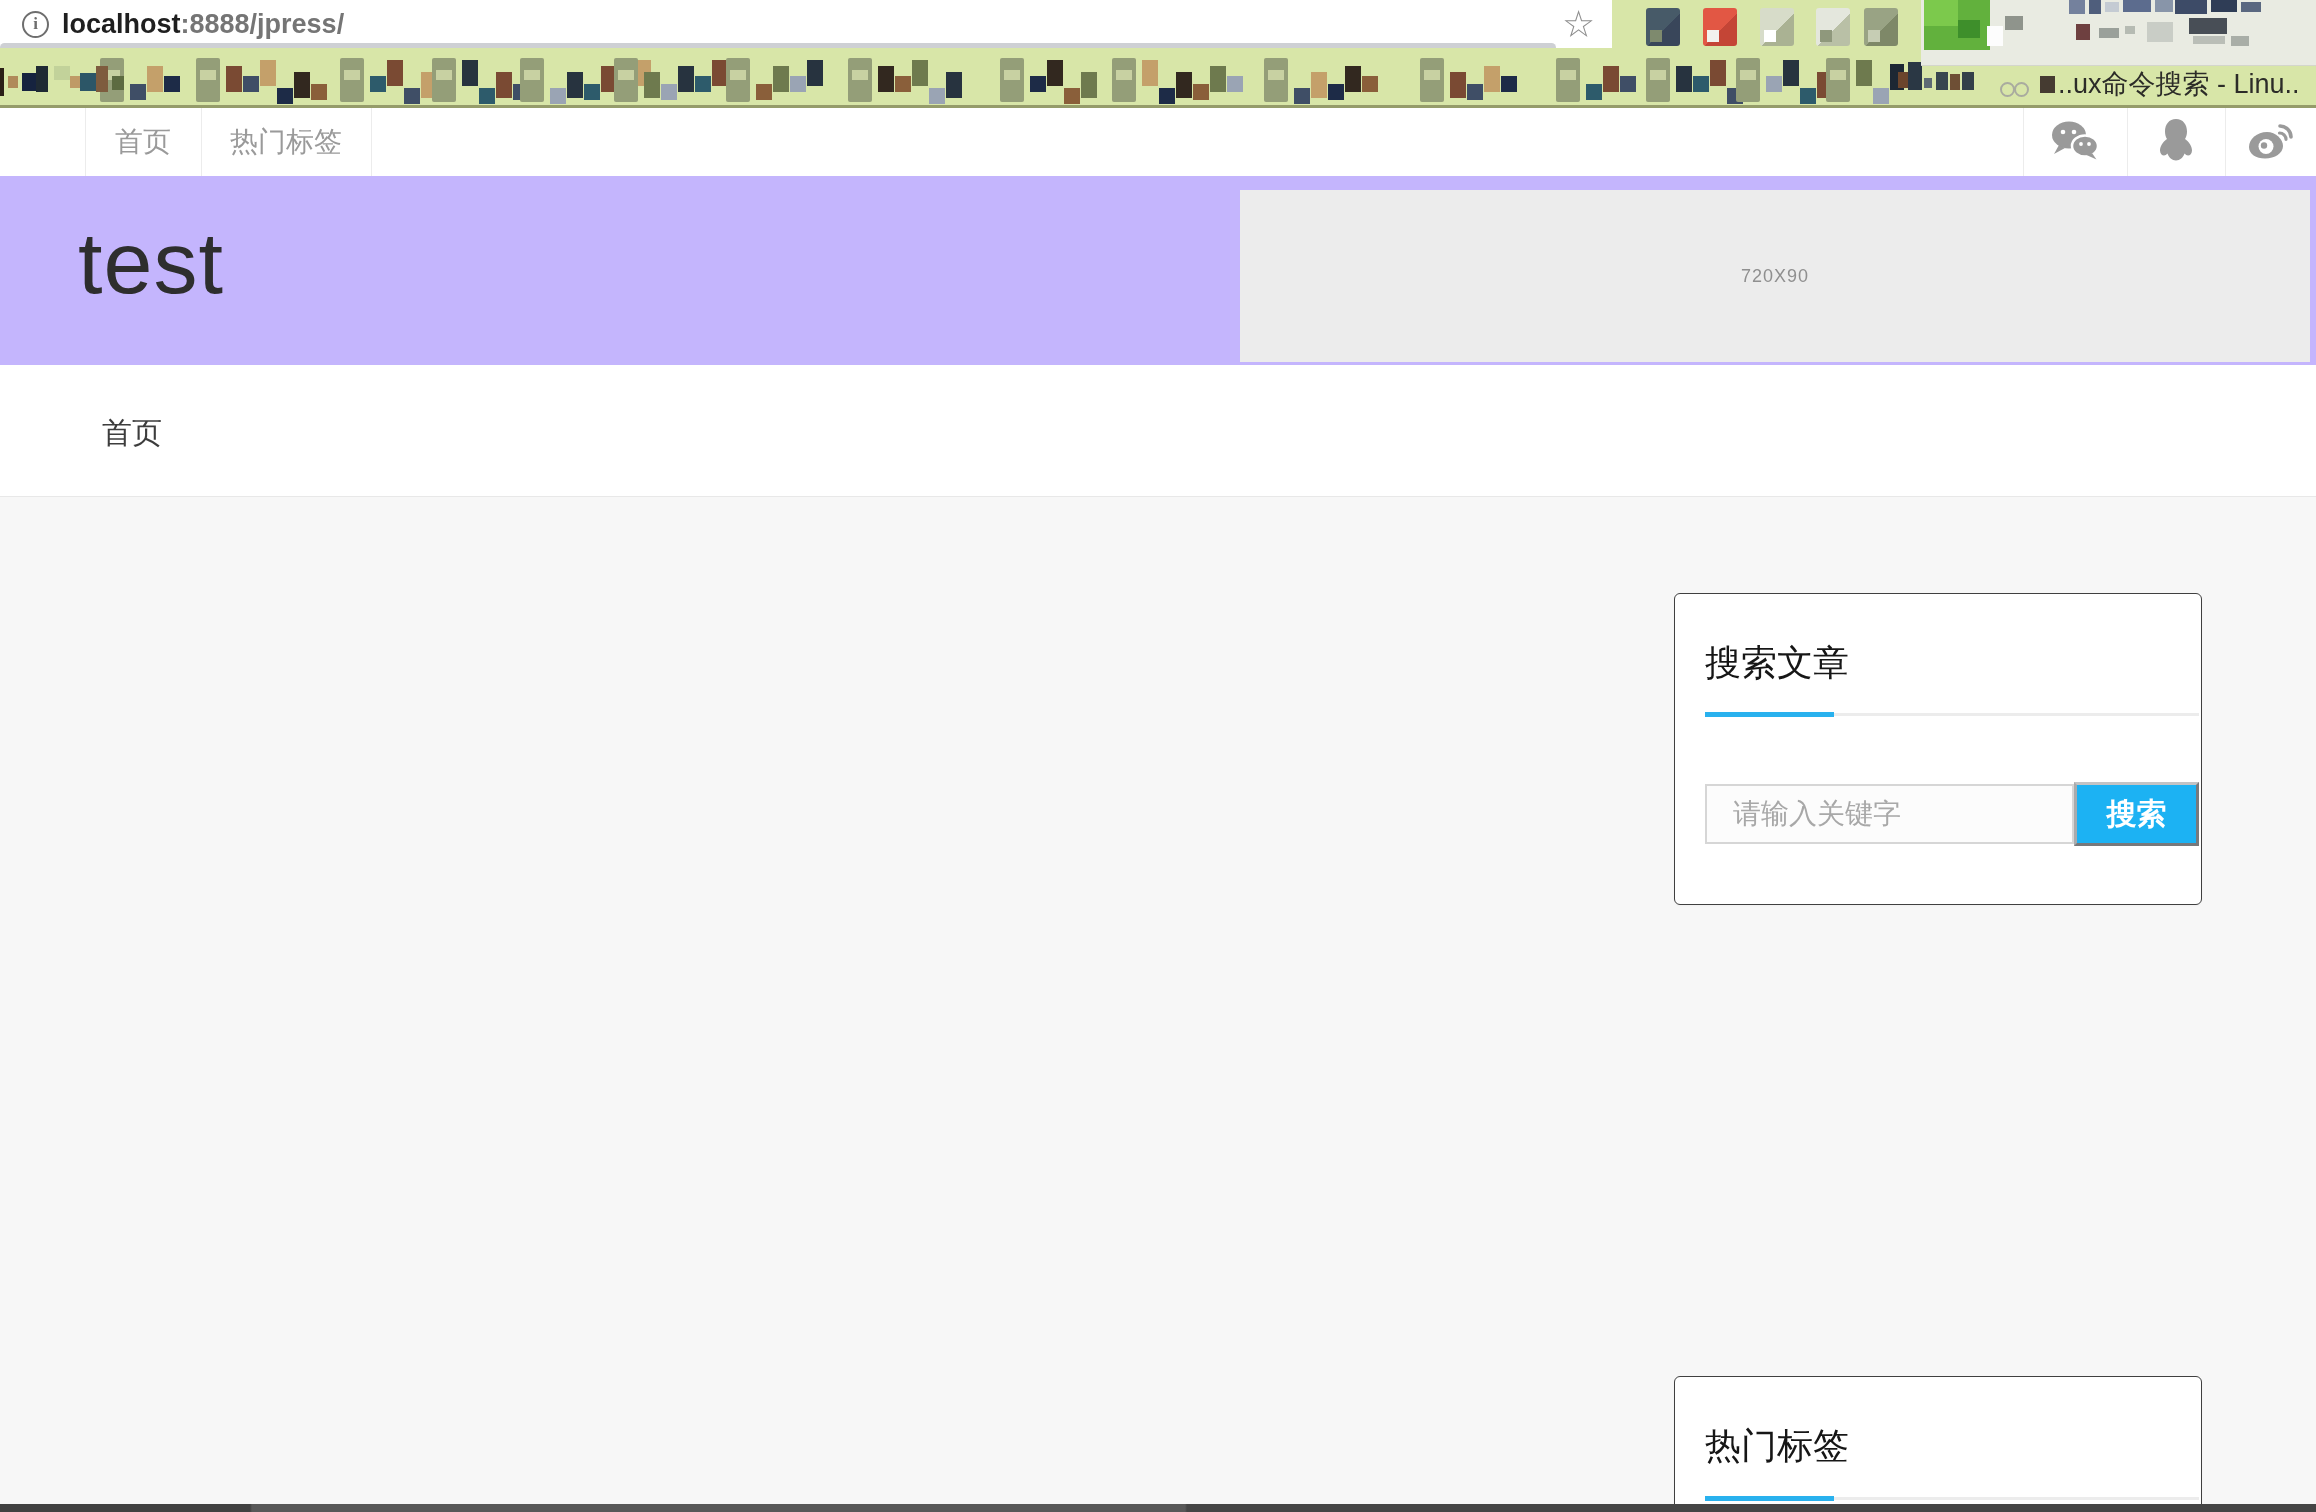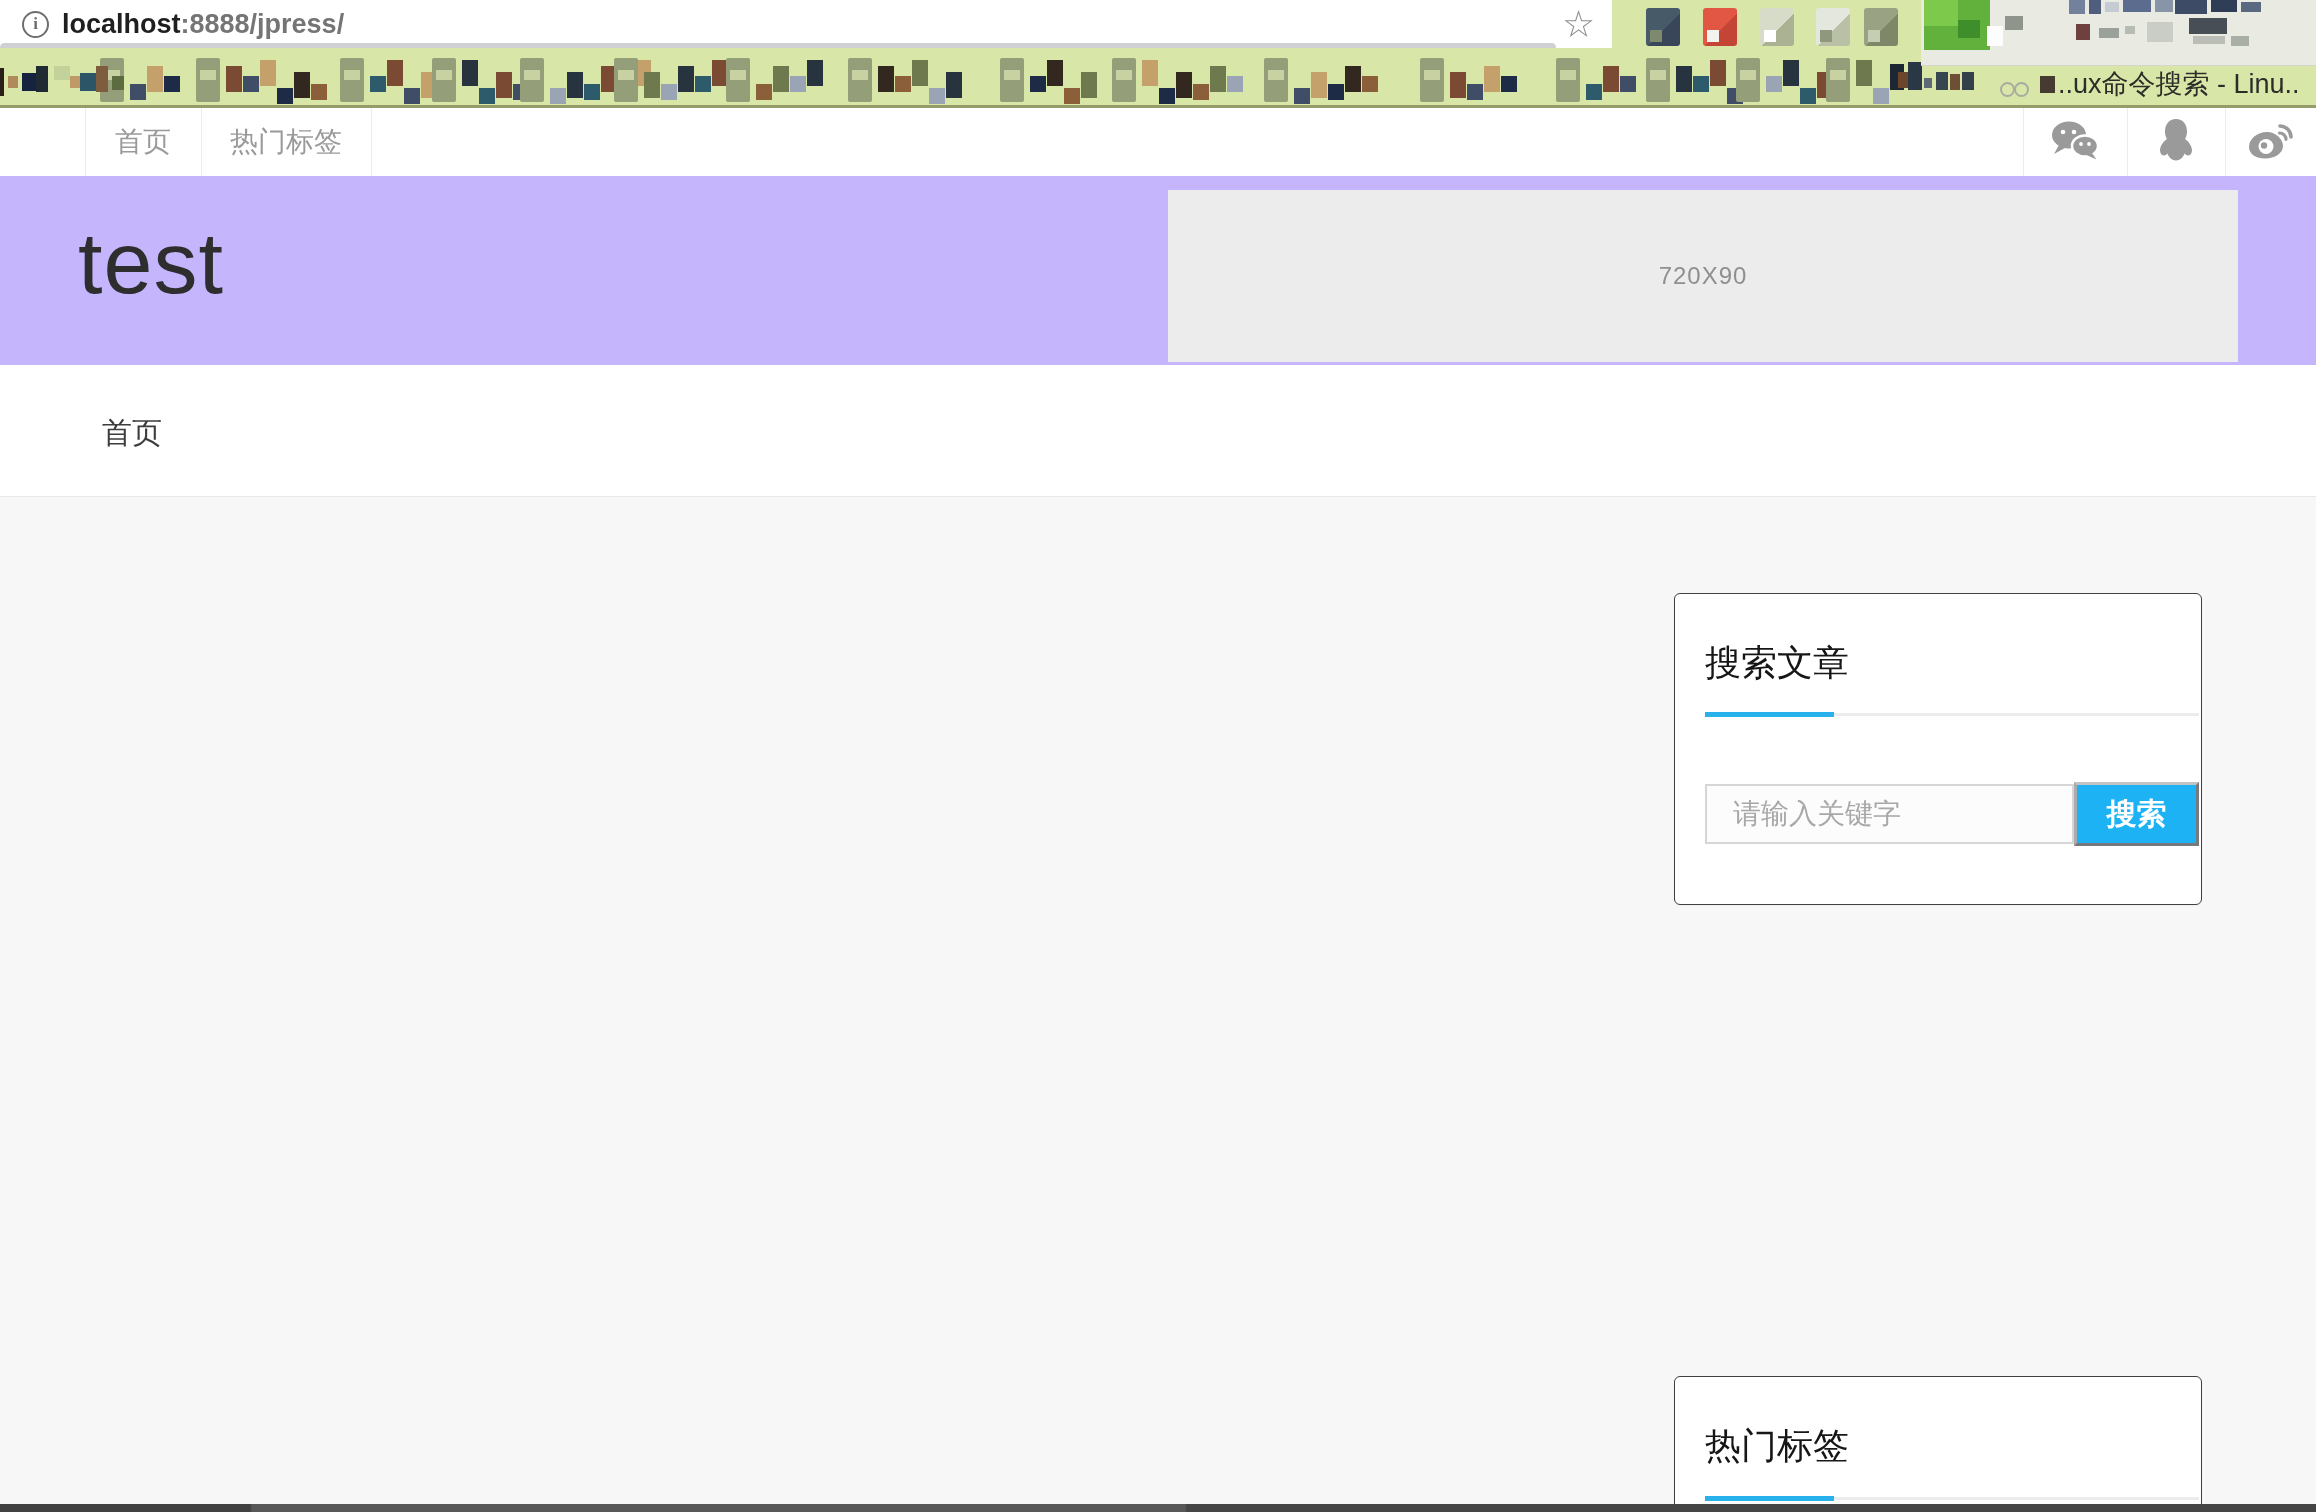--- a/index.html
+++ b/index.html
@@ -34,23 +34,23 @@
   #site-nav { left:0; top:108px; width:2316px; height:68px; background:#fff; }
   .nav-divider { position:absolute; top:0; width:1px; height:68px; background:#ececec; }
   .nav-item { position:absolute; top:0; height:68px; line-height:68px; text-align:center;
               font-size:28px; color:#9a9a9a; cursor:pointer; }
   .social-cell { position:absolute; top:0; width:100px; height:68px; display:flex;
                  align-items:center; justify-content:center; cursor:pointer; }
 
   
   #site-header { left:0; top:176px; width:2316px; height:189px; background:#c4b5fd;text-align:right; }
   #site-title { left:78px; top:36px; font-size:88px; font-weight:200; color:#2e2e2e; letter-spacing:1px; }
-  #ad-box { left:1168px; top:14px; width:1070px; height:172px; background:#ececec;
+  #ad-box { left:1240px; top:14px; width:1070px; height:172px; background:#ececec;
             display:flex; align-items:center; justify-content:center;
-            font-size:24px; color:#8f8f8f; letter-spacing:1px; }
+            font-size:18px; color:#8f8f8f; letter-spacing:1px; }
 
   
   #breadcrumb-bar { left:0; top:365px; width:2316px; height:132px; background:#fff;
                     border-bottom:1px solid #e8e8e8; }
   #breadcrumb { left:102px; top:48px; font-size:30px; color:#3d3d3d; }
 
   
   #main { left:0; top:497px; width:2316px; height:1015px; background:#f7f7f7; }
 
   .card { position:absolute; left:1674px; width:528px; background:#fff;

